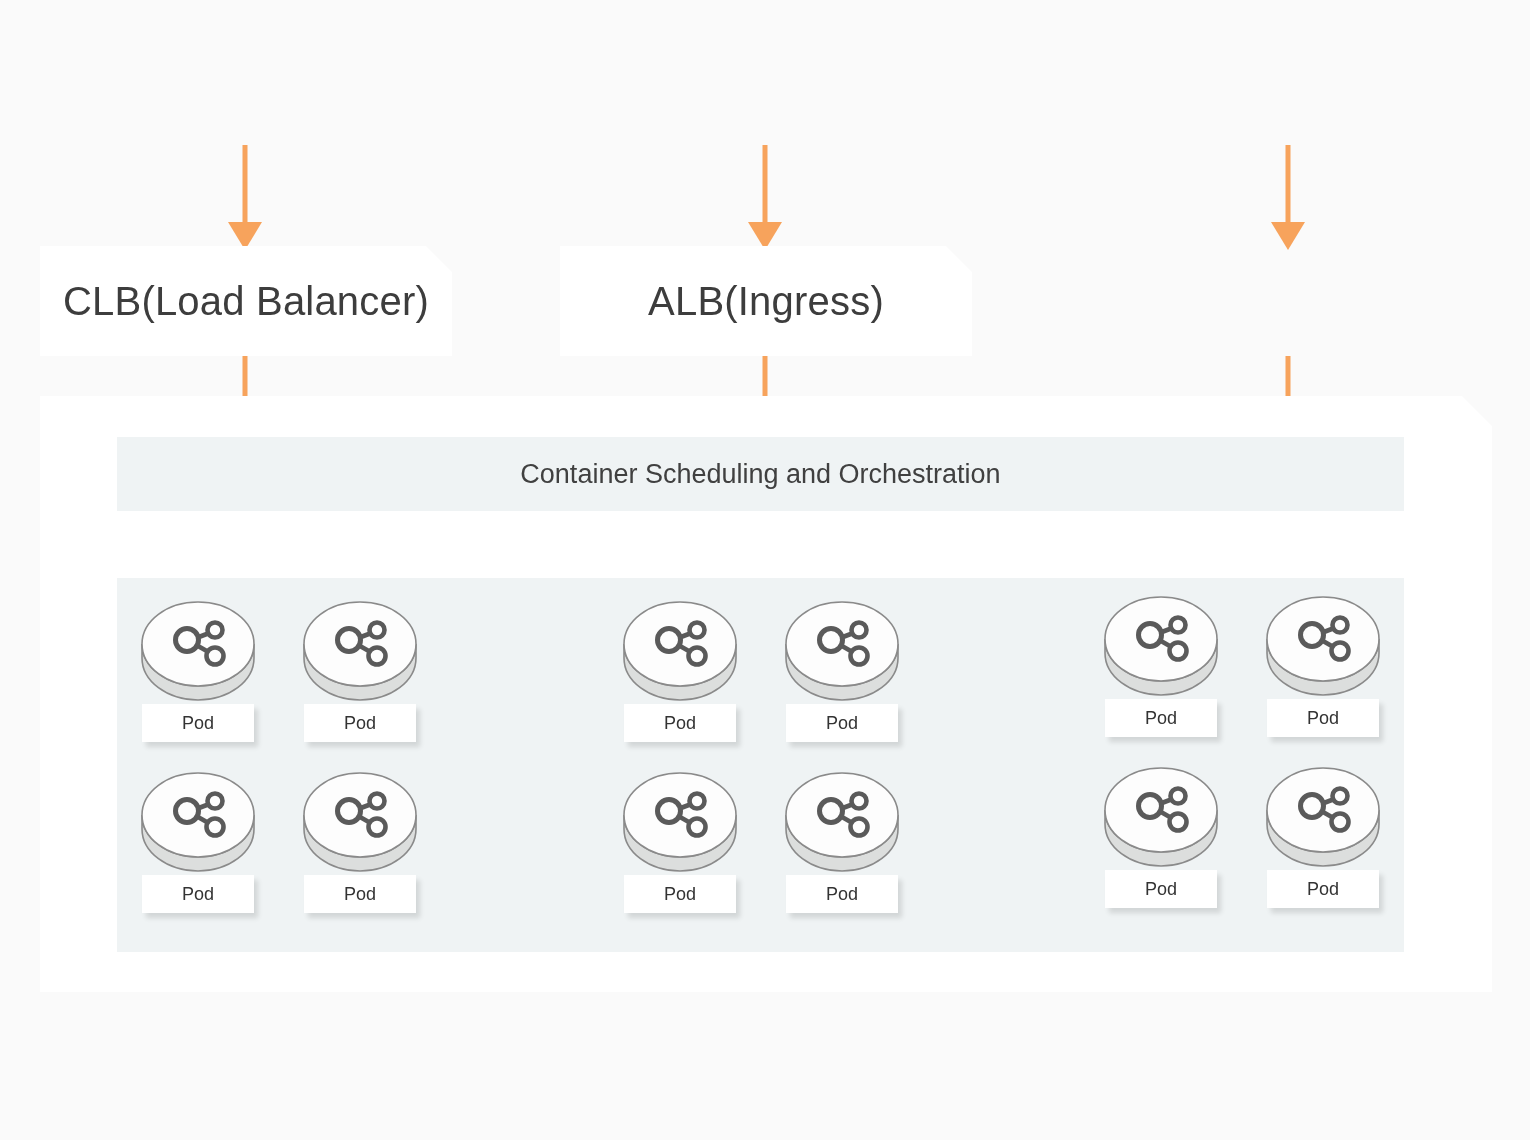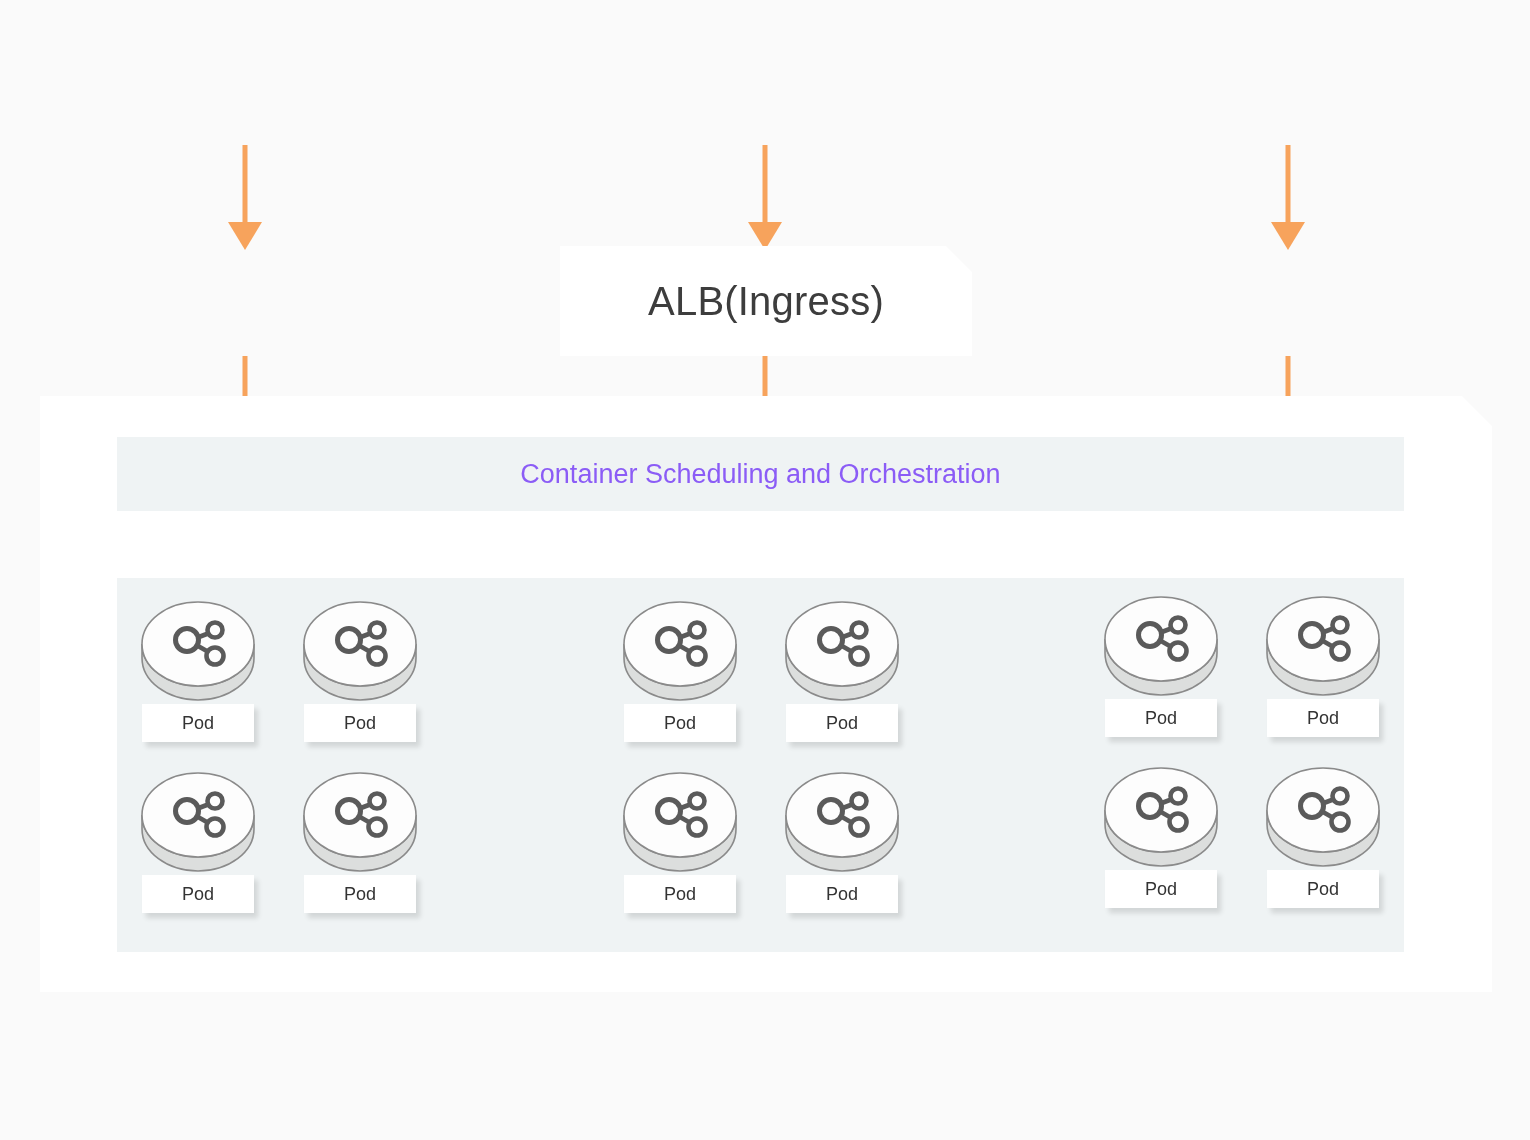--- a/index.html
+++ b/index.html
@@ -49,21 +49,21 @@
   .orch-bar {
     position: absolute;
     left: 117px;
     top: 437px;
     width: 1287px;
     height: 74px;
     background: #eff3f4;
     display: flex;
     align-items: center;
     justify-content: center;
-    color: #8b5cf6;
+    color: #404040;
     font-size: 27px;
   }
 
   
   .pods-region {
     position: absolute;
     left: 117px;
     top: 578px;
     width: 1287px;
     height: 374px;
@@ -154,20 +154,23 @@
     <g>
       <path d="M765,511 L765,527" stroke="#f7a35c" stroke-width="5" fill="none"></path>
       <path d="M678,527 L845,527" stroke="#f7a35c" stroke-width="5" fill="none"></path>
       <path d="M678,527 L678,545" stroke="#f7a35c" stroke-width="5" fill="none"></path>
       <path d="M845,527 L845,545" stroke="#f7a35c" stroke-width="5" fill="none"></path>
       <path d="M678,545 L661,545 L678,578 L695,545 z" fill="#f7a35c"></path>
       <path d="M845,545 L828,545 L845,578 L862,545 z" fill="#f7a35c"></path>
     </g>
   </svg>
 
+  <div class="entry-box" style="left:40px; top:246px; width:412px; height:110px;">
+    <span class="entry-label">CLB(Load Balancer)</span>
+  </div>
 
   <div class="entry-box" style="left:560px; top:246px; width:412px; height:110px;">
     <span class="entry-label">ALB(Ingress)</span>
   </div>
 
 
   <div class="outer-panel"></div>
 
   <div class="orch-bar">
     <span>Container Scheduling and Orchestration</span>

